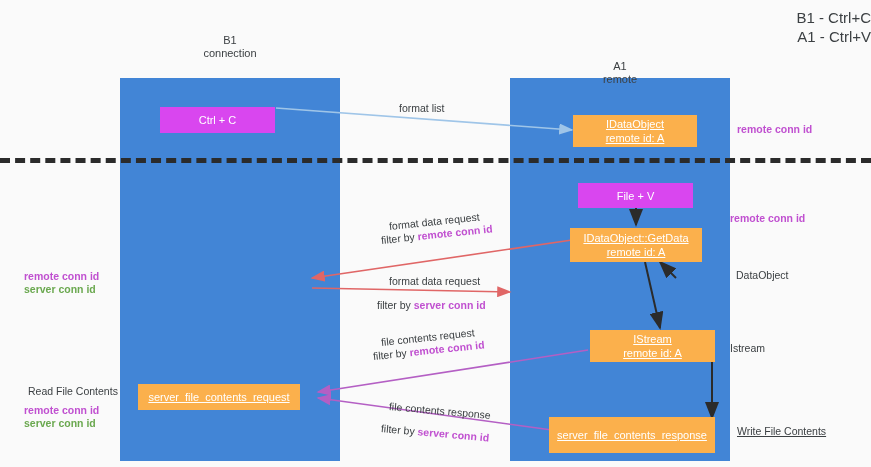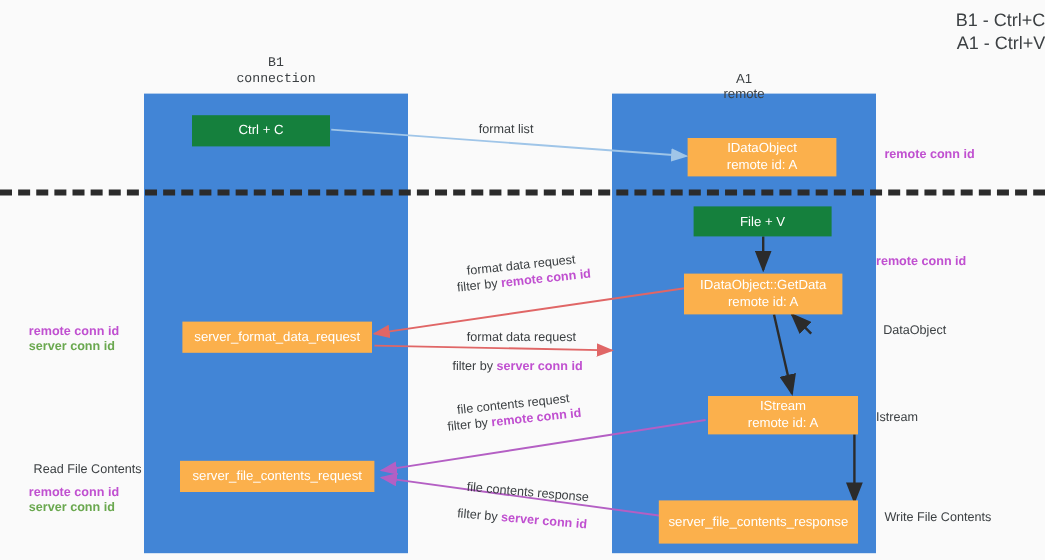--- a/index.html
+++ b/index.html
@@ -31,21 +31,21 @@
   }
 
   
   .col-header {
     font-size: 11px;
     color: #3c4043;
     text-align: center;
     line-height: 13px;
     white-space: pre-line;
   }
-  #hdr-b1 { left: 120px; top: 47px; width: 220px; font-family: Liberation Mono, monospace; }
+  #hdr-b1 { left: 120px; top: 34px; width: 220px; }
   #hdr-a1 { left: 510px; top: 60px; width: 220px; }
 
   
   .lane {
     background: #4285d6;
     top: 78px;
     height: 383px;
   }
   #lane-b1 { left: 120px; width: 220px; }
   #lane-a1 { left: 510px; width: 220px; }
@@ -64,22 +64,22 @@
     flex-direction: column;
     align-items: center;
     justify-content: center;
     color: #ffffff;
     font-size: 11px;
     line-height: 14px;
     text-align: center;
     white-space: pre-line;
     padding: 2px 4px;
   }
-  .node.green  { background: #15803d; }
-  .node.orange { background: #fbb04c; }
+  .node.green  { background: #d946ef; margin-top: 11px; }
+  .node.orange { background: #fbb04c; text-decoration: underline; }
 
   
   .edge-label {
     font-size: 10.5px;
     color: #3c4043;
     line-height: 14px;
     white-space: nowrap;
   }
   .edge-label .hl-remote { color: #c050d0; font-weight: bold; }
   .edge-label .hl-server { color: #c050d0; font-weight: bold; }
@@ -168,27 +168,26 @@
   <div class="abs node green" style="left:160px; top:96px; width:115px; height:26px;">Ctrl + C</div>
 
   <div class="abs node orange" style="left:573px; top:115px; width:124px; height:32px;">IDataObject
 remote id: A</div>
 
   <div class="abs node green" style="left:578px; top:172px; width:115px; height:25px;">File + V</div>
 
   <div class="abs node orange" style="left:570px; top:228px; width:132px; height:34px;">IDataObject::GetData
 remote id: A</div>
 
-  <div class="abs node orange" style="left:152px; top:268px; width:158px; height:26px;">server_format_data_request</div>
 
 
   <div class="abs node orange" style="left:590px; top:330px; width:125px; height:32px;">IStream
 remote id: A</div>
 
-  <div class="abs node orange" style="left:150px; top:384px; width:162px; height:26px;">server_file_contents_request</div>
+  <div class="abs node orange" style="left:138px; top:384px; width:162px; height:26px;">server_file_contents_request</div>
 
   <div class="abs node orange" style="left:549px; top:417px; width:166px; height:36px;">server_file_contents_response</div>
 
   <div class="abs edge-label" style="left:399px; top:101px;">format list</div>
 
   <div class="abs edge-label rot-up" style="left:389px; top:219px; transform:rotate(-6deg);">format data request</div>
   <div class="abs edge-label rot-up" style="left:381px; top:233px; transform:rotate(-6deg);">
     <span>filter by </span><span class="hl-remote">remote conn id</span>
   </div>
 
@@ -208,21 +207,21 @@
   </div>
 
   <div class="abs note-remote" style="left:737px; top:122px;">remote conn id</div>
 
   <div class="abs note-remote" style="left:730px; top:211px;">remote conn id</div>
 
   <div class="abs side-note" style="left:736px; top:236px;margin-top:32px;">DataObject</div>
 
   <div class="abs side-note" style="left:730px; top:341px;">Istream</div>
 
-  <div class="abs side-note" style="left:737px; top:424px;">Write File Contents</div>
+  <div class="abs side-note" style="left:737px; top:424px;text-decoration:underline;">Write File Contents</div>
 
   <div class="abs note-remote" style="left:24px; top:269px;">remote conn id</div>
   <div class="abs note-server" style="left:24px; top:282px;">server conn id</div>
 
   <div class="abs side-note" style="left:28px; top:384px;">Read File Contents</div>
   <div class="abs note-remote" style="left:24px; top:403px;">remote conn id</div>
   <div class="abs note-server" style="left:24px; top:416px;">server conn id</div>
 
   <div class="abs" id="separator"></div>
 

